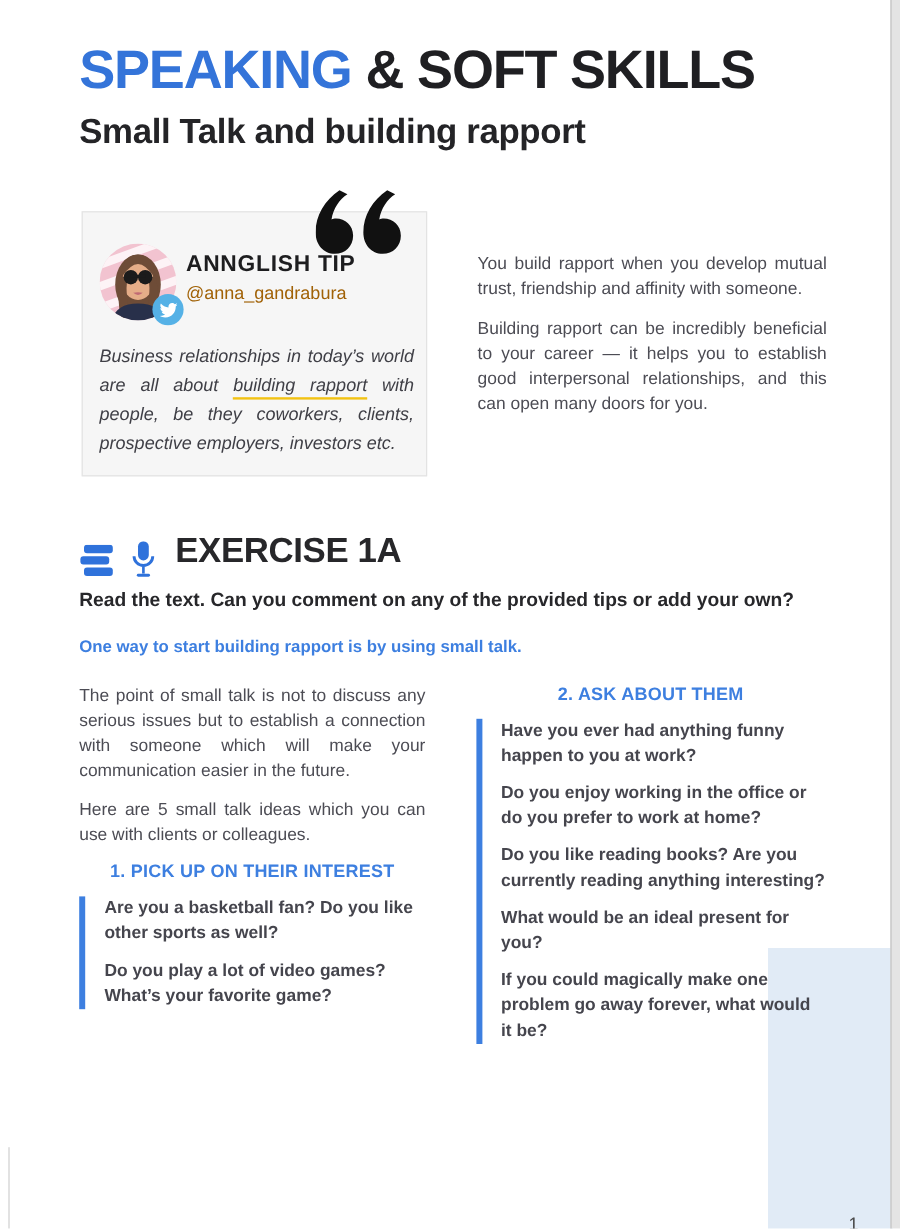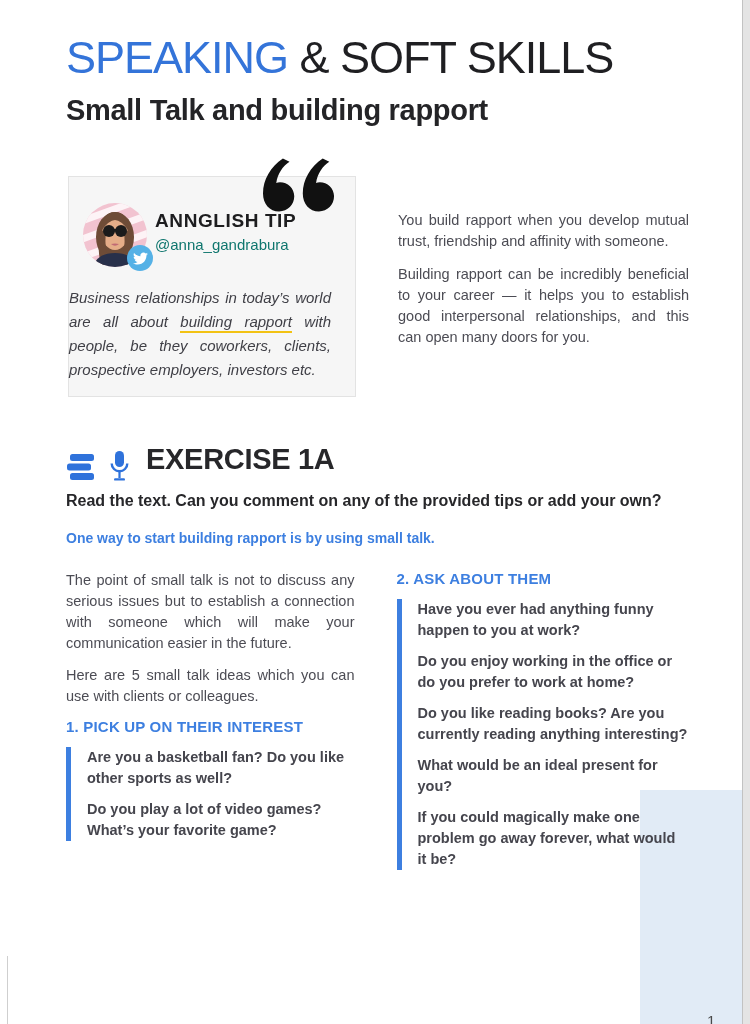--- a/index.html
+++ b/index.html
@@ -11,49 +11,49 @@
     font-family:"Liberation Sans","DejaVu Sans",sans-serif;
     color:#4c4c54;
   }
   
   .edge-strip{position:absolute;right:0;top:0;width:7px;height:1024px;background:#e4e4e4;border-left:1px solid #c2c2c2;}
   .corner-line{position:absolute;left:7px;top:956px;width:1px;height:68px;background:#cfcfcf;}
   .deco-block{position:absolute;left:640px;top:790px;width:104px;height:234px;background:#e1ebf6;}
   .page-number{position:absolute;left:707px;top:1012px;font-size:15px;color:#4a4a4a;}
 
   
-  .title{position:absolute;left:66px;top:32px;font-size:45px;font-weight:400;letter-spacing:-1px;color:#1f1f22;white-space:nowrap;}
+  .title{position:absolute;left:66px;top:32px;font-size:45px;font-weight:700;letter-spacing:-1px;color:#1f1f22;white-space:nowrap;}
   .title .accent{color:#3474d9;}
   .subtitle{position:absolute;left:66px;top:94px;font-size:29px;font-weight:800;letter-spacing:-0.3px;color:#242427;white-space:nowrap;}
 
   
   .tip-card{position:absolute;left:68px;top:176px;width:288px;height:221px;background:#f6f6f6;border:1px solid #e3e3e3;box-sizing:border-box;}
   .quote-ornament{position:absolute;right:20px;top:-20px;width:72px;height:56px;}
   .avatar-wrap{position:absolute;left:14px;top:26px;width:64px;height:64px;}
   .tw-badge{position:absolute;left:44px;top:42px;width:26px;height:26px;border-radius:50%;background:#55b1e6;display:flex;align-items:center;justify-content:center;}
   .tip-name{position:absolute;left:86px;top:33px;font-size:19px;font-weight:800;letter-spacing:0.6px;color:#1d1d1f;white-space:nowrap;}
-  .tip-handle{position:absolute;left:86px;top:59px;font-size:15px;color:#0f766e;white-space:nowrap;}
-  .tip-quote{position:absolute;left:0;top:94px;width:262px;font-style:italic;font-size:15px;line-height:24px;color:#3f3f46;text-align:justify;}
+  .tip-handle{position:absolute;left:86px;top:59px;font-size:15px;color:#a16207;white-space:nowrap;}
+  .tip-quote{position:absolute;left:14px;top:94px;width:262px;font-style:italic;font-size:15px;line-height:24px;color:#3f3f46;text-align:justify;}
   .yellow-underline{border-bottom:2.5px solid #f2c213;padding-bottom:1px;}
 
   
   .intro-col{position:absolute;left:398px;top:210px;width:291px;}
   .intro-col p{margin:0 0 12px 0;font-size:14.5px;line-height:21px;text-align:justify;color:#4c4c54;}
 
   
   .ex-icons{position:absolute;left:66px;top:451px;display:flex;gap:12px;align-items:flex-end;}
   .ex-title{position:absolute;left:146px;top:443px;font-size:29px;font-weight:800;letter-spacing:-0.3px;color:#27272a;white-space:nowrap;}
   .ex-instruction{position:absolute;left:66px;top:492px;width:630px;font-size:16px;font-weight:700;color:#27272a;}
   .ex-lead{position:absolute;left:66px;top:530px;width:630px;font-size:14px;font-weight:700;color:#3d7fe0;}
 
   
   .columns{position:absolute;left:66px;top:570px;width:622px;display:flex;gap:42px;}
   .col-left{width:290px;}
   .col-right{width:293px;}
-  .col h3{margin:0 0 10px 0;font-size:15px;font-weight:800;letter-spacing:0.2px;color:#3d7fe0;}
+  .col h3{margin:0 0 10px 0;font-size:15px;font-weight:800;letter-spacing:0.2px;color:#3d7fe0;text-align:center;}
   .col p{margin:0 0 11px 0;font-size:14.5px;line-height:21px;text-align:justify;color:#4c4c54;hyphens:auto;}
   .quote-list{border-left:5px solid #3d7fe0;padding-left:16px;margin-top:12px;}
   .quote-list p{font-weight:600;color:#45454d;text-align:left;margin:0 0 10px 0;}
   .col-right{position:relative;z-index:1;}
 </style>
 </head>
 <body>
 
 <div class="page">
 

